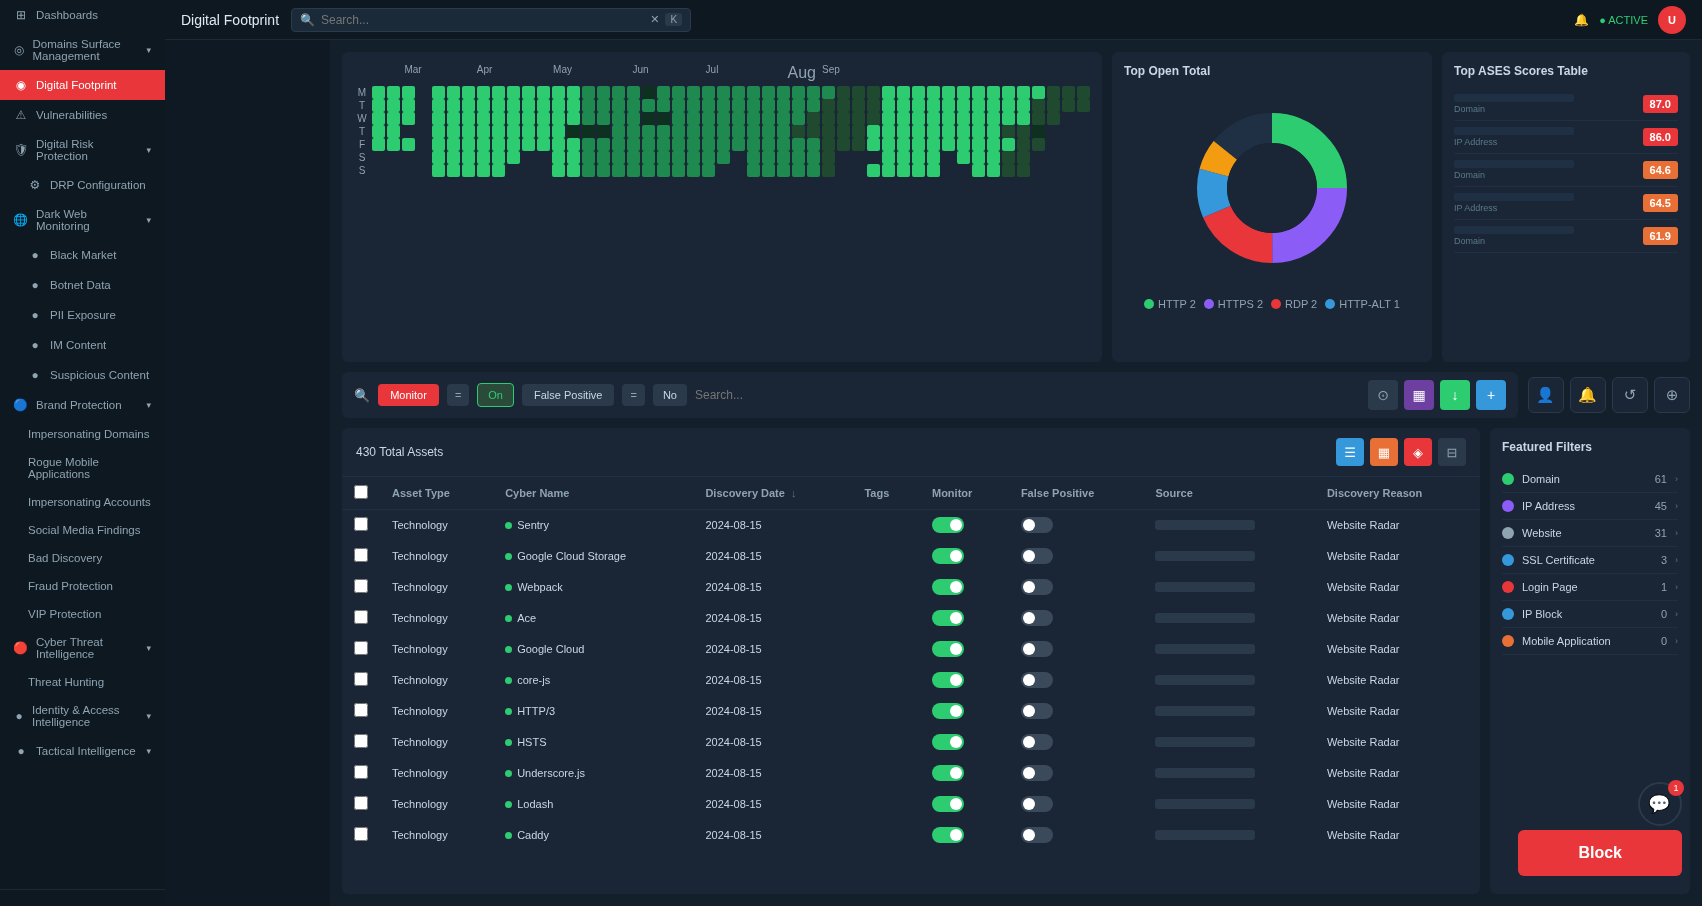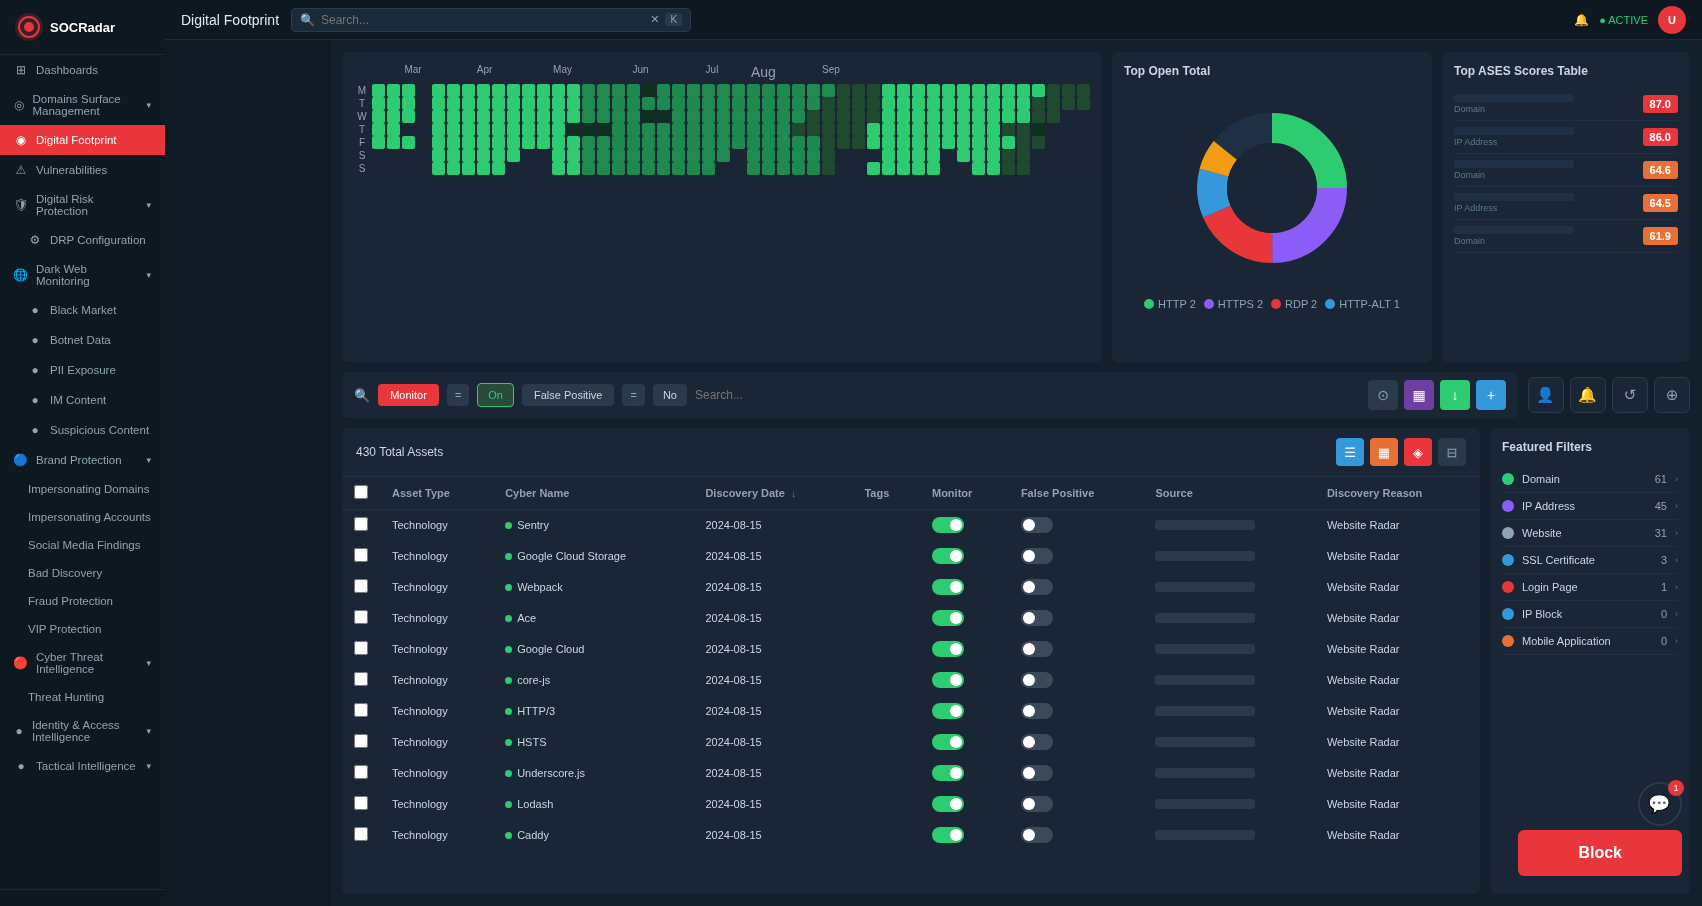--- a/index.html
+++ b/index.html
@@ -110,28 +110,20 @@
     .filter-tab-btn { width: 36px; height: 36px; background: #1a2535; border: 1px solid #2a3a4a; border-radius: 6px; display: flex; align-items: center; justify-content: center; cursor: pointer; color: #8fa3b1; font-size: 15px; }
 
     ::-webkit-scrollbar { width: 6px; height: 6px; }
     ::-webkit-scrollbar-track { background: #0d1821; }
     ::-webkit-scrollbar-thumb { background: #2a3a4a; border-radius: 3px; }
   </style>
 </head>
 <body>
 
 <div class="sidebar">
-  <div class="sidebar-logo">
-    <svg width="30" height="30" viewBox="0 0 30 30">
-      <circle cx="15" cy="15" r="14" fill="#e8363a" opacity="0.2"></circle>
-      <circle cx="15" cy="15" r="10" fill="none" stroke="#e8363a" stroke-width="2"></circle>
-      <circle cx="15" cy="15" r="5" fill="#e8363a"></circle>
-    </svg>
-    <span class="sidebar-logo-text">SOCRadar</span>
-  </div>
 
   <div class="sidebar-item">
     <span class="icon">⊞</span>
     <span>Dashboards</span>
   </div>
   <div class="sidebar-item">
     <span class="icon">◎</span>
     <span>Domains Surface Management</span>
     <span class="chevron">▾</span>
   </div>
@@ -177,20 +169,23 @@
     <span class="icon">●</span>
     <span>Suspicious Content</span>
   </div>
   <div class="sidebar-item">
     <span class="icon">🔵</span>
     <span>Brand Protection</span>
     <span class="chevron">▾</span>
   </div>
   <div class="sidebar-item sidebar-sub">
     <span>Impersonating Domains</span>
+  </div>
+  <div class="sidebar-item sidebar-sub">
+    <span>Rogue Mobile Applications</span>
   </div>
   <div class="sidebar-item sidebar-sub">
     <span>Impersonating Accounts</span>
   </div>
   <div class="sidebar-item sidebar-sub">
     <span>Social Media Findings</span>
   </div>
   <div class="sidebar-item sidebar-sub">
     <span>Bad Discovery</span>
   </div>
@@ -243,21 +238,21 @@
   <div class="top-panels">
 
     <div class="panel timeline-panel">
 
       <div style="display:flex;padding-left:20px;margin-bottom:4px;gap:0;">
         <span style="font-size:10px;color:#8fa3b1;width:78px;text-align:center;">Mar</span>
         <span style="font-size:10px;color:#8fa3b1;width:65px;text-align:center;">Apr</span>
         <span style="font-size:10px;color:#8fa3b1;width:91px;text-align:center;">May</span>
         <span style="font-size:10px;color:#8fa3b1;width:65px;text-align:center;">Jun</span>
         <span style="font-size:10px;color:#8fa3b1;width:78px;text-align:center;">Jul</span>
-        <span style="font-size:14px;color:#8fa3b1;width:65px;text-align:left;">Aug</span>
+        <span style="font-size:16px;color:#8fa3b1;width:65px;text-align:right;">Aug</span>
         <span style="font-size:10px;color:#8fa3b1;width:30px;text-align:center;">Sep</span>
       </div>
 
       <div id="timeline-grid">
           <div class="timeline-row">
             <span class="timeline-label">M</span>
             <div class="cell" style="background: rgb(46, 204, 113);"></div>
             <div class="cell" style="background: rgb(46, 204, 113);"></div>
             <div class="cell" style="background: rgb(46, 204, 113);"></div>
             <div class="cell" style="background: rgb(26, 37, 53);"></div>

